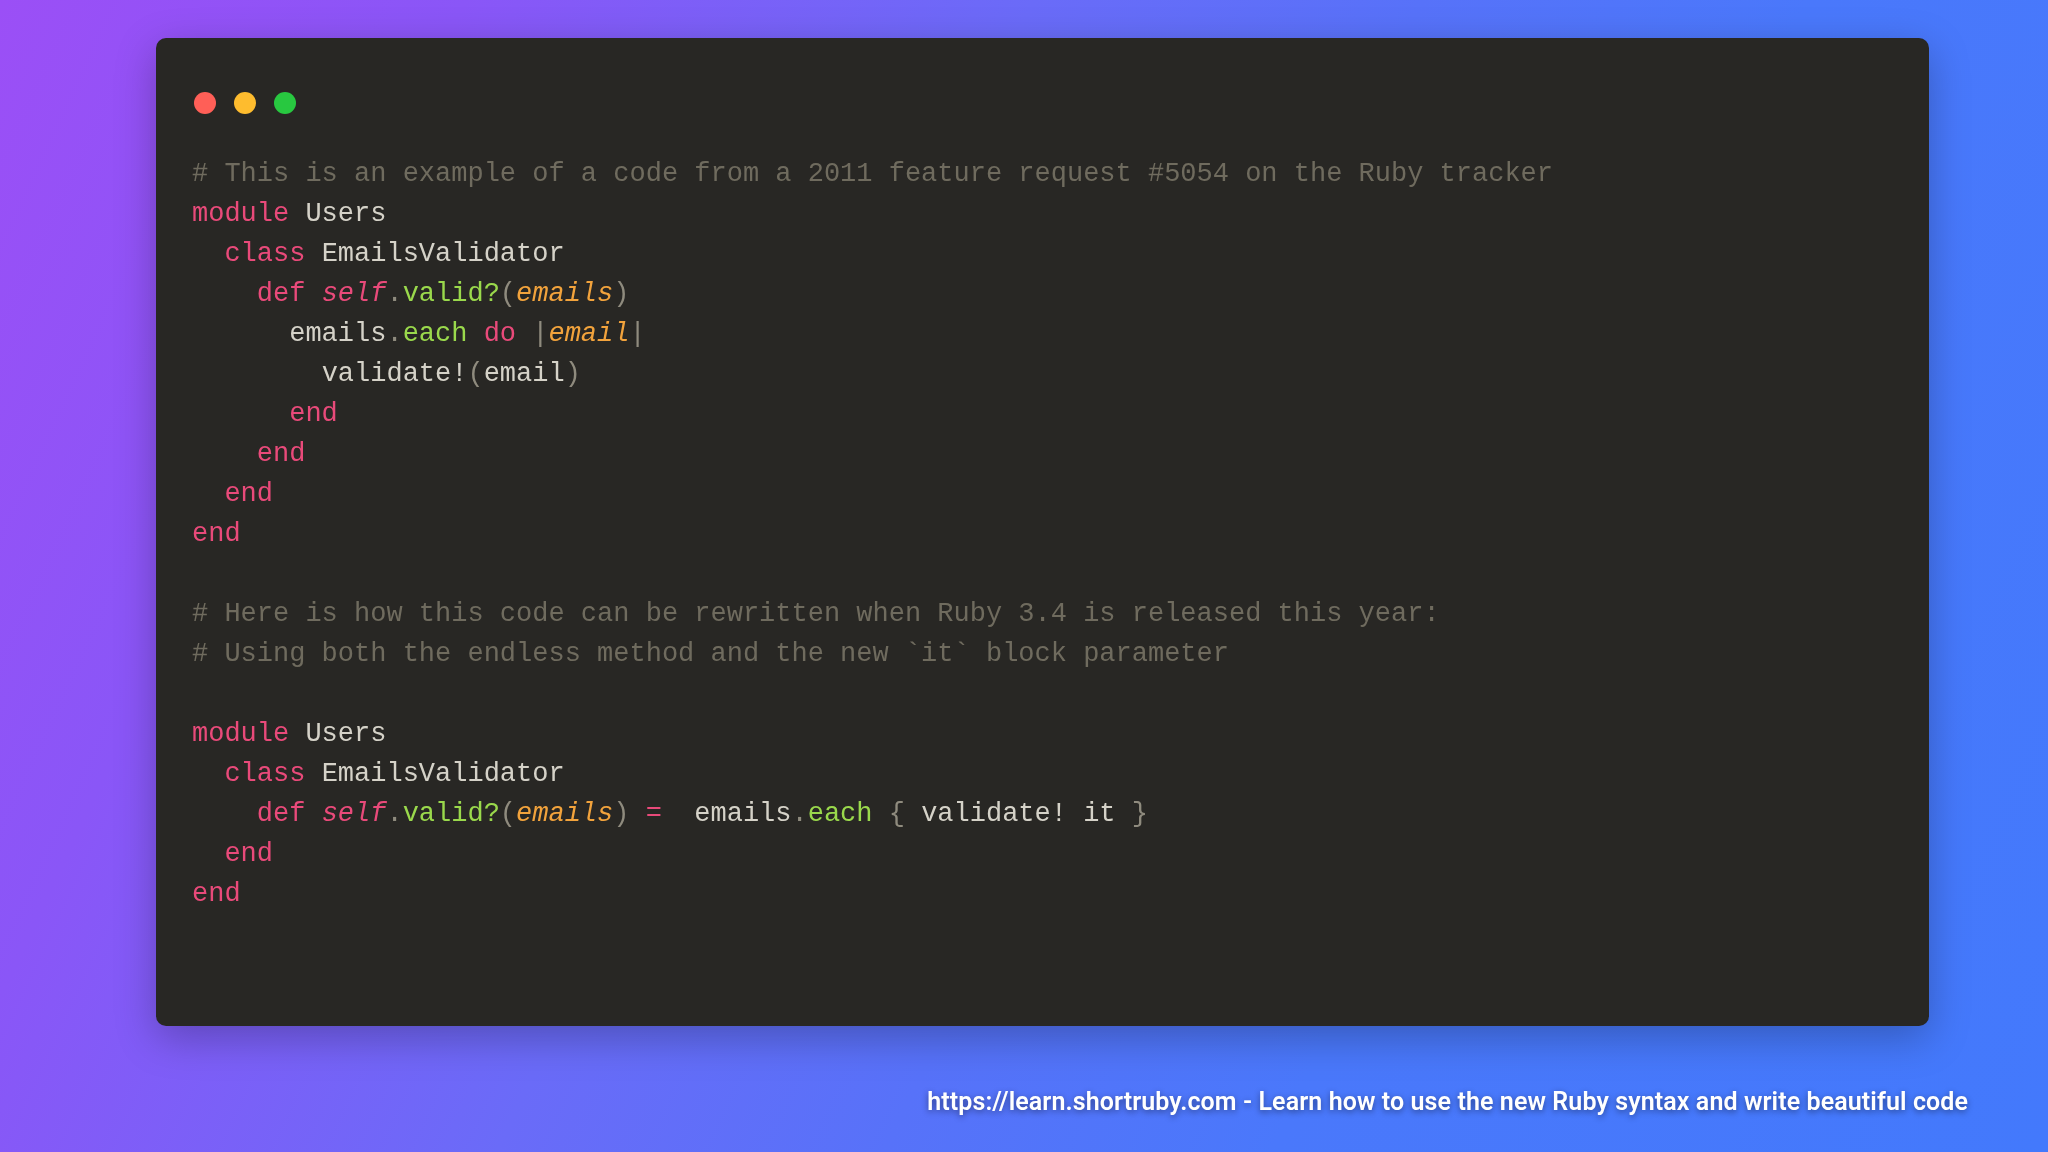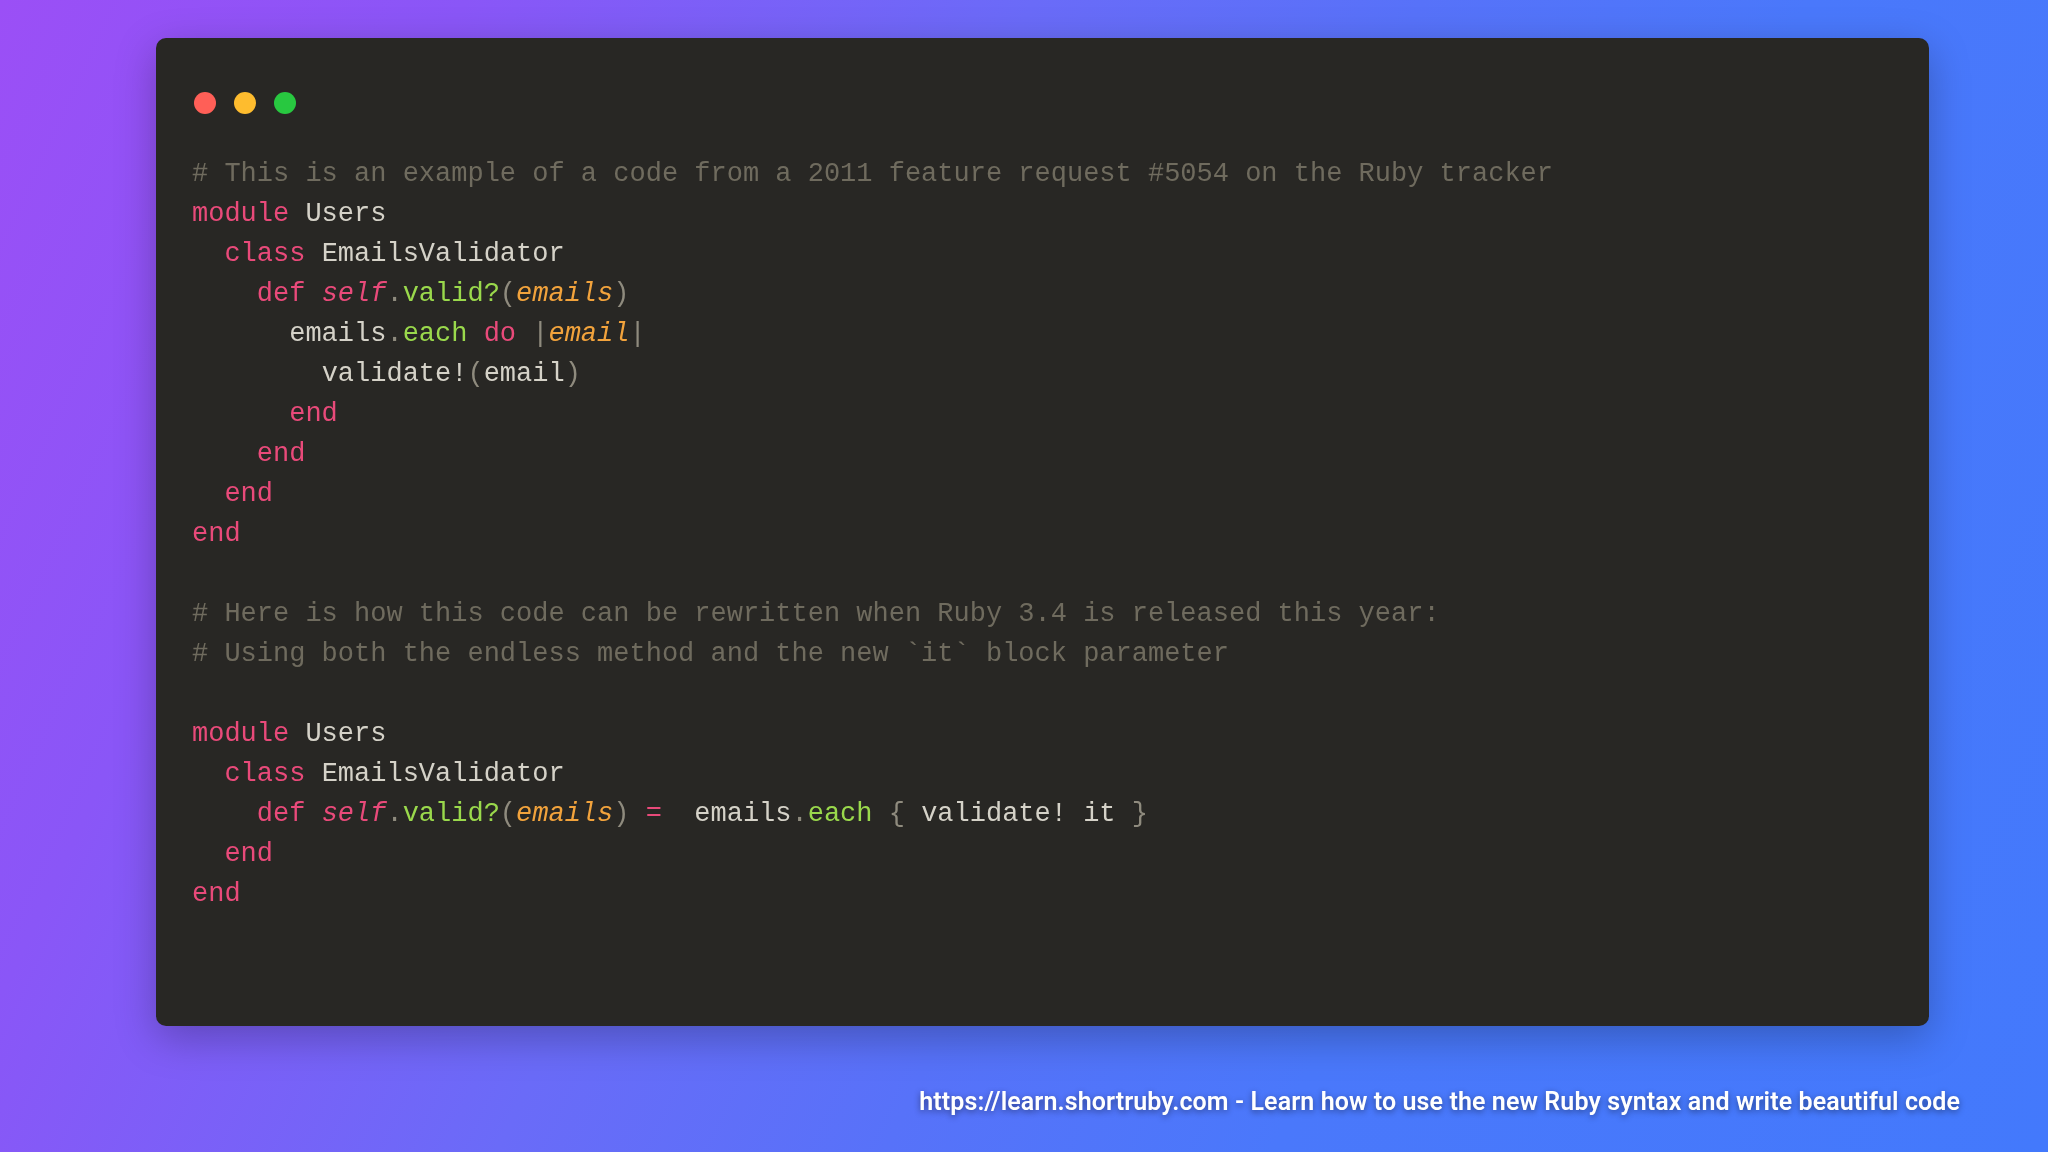--- a/index.html
+++ b/index.html
@@ -46,21 +46,21 @@
   .tok-const   { color: #d5d2c8; }
   .tok-self    { color: #e94a7a; font-style: italic; }
   .tok-method  { color: #9ad94c; }
   .tok-param   { color: #f2a33c; font-style: italic; }
   .tok-punc    { color: #8f8b7e; }
   .tok-ident   { color: #d5d2c8; }
 
   .caption {
     position: absolute;
     bottom: 36px;
-    right: 88px;
+    right: 80px;
     font-family: -apple-system, BlinkMacSystemFont, "Segoe UI", Roboto, Arial, sans-serif;
     font-size: 25px;
     font-weight: 600;
     color: #ffffff;
     text-shadow: 0 2px 6px rgba(0,0,0,0.45);
     letter-spacing: 0.1px;
   }
 </style>
 </head>
 <body>

